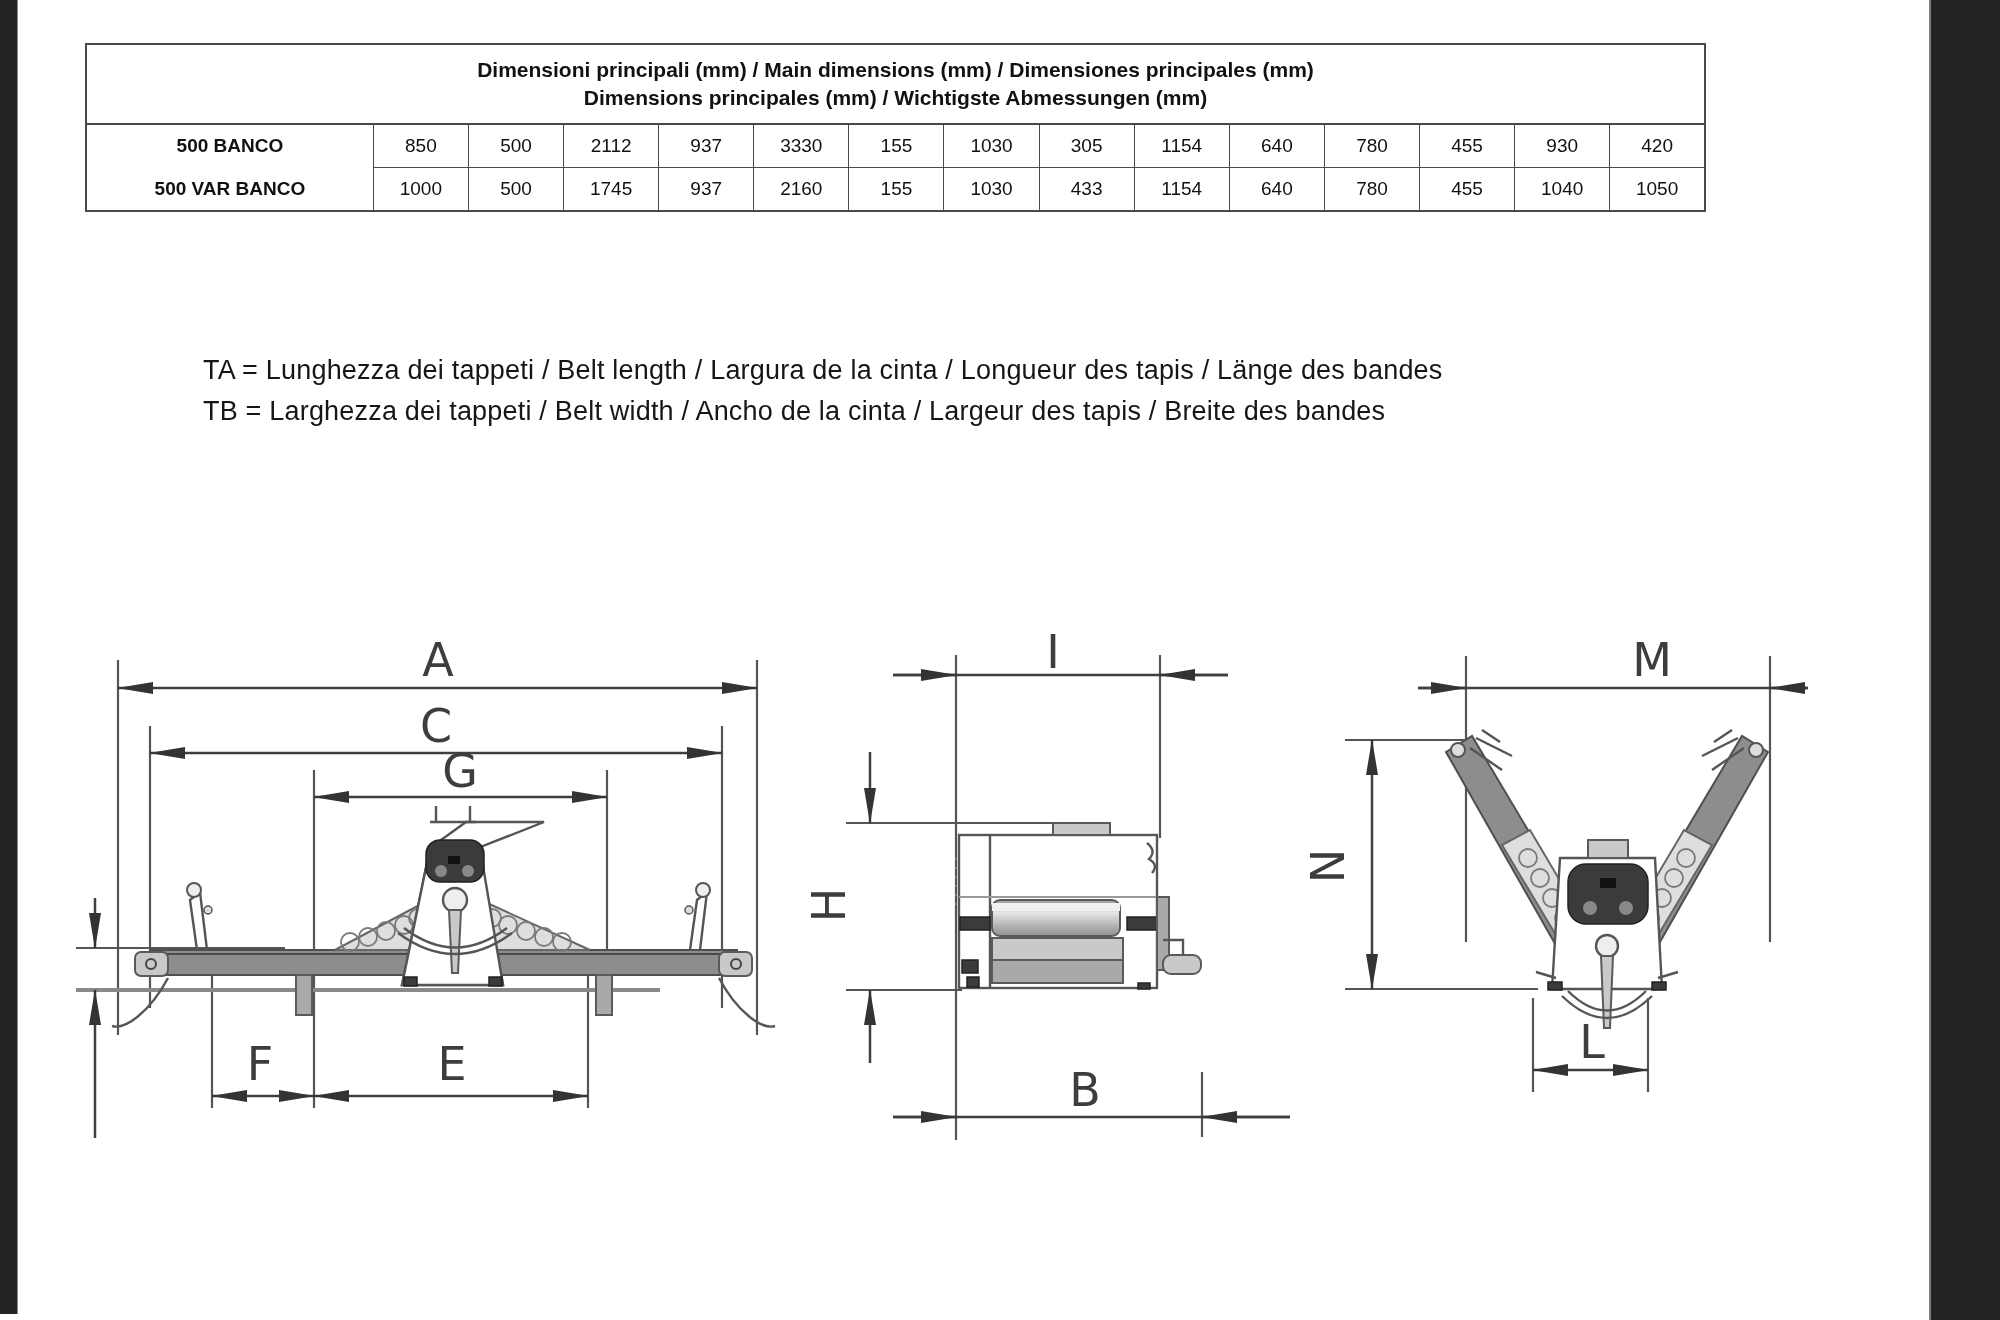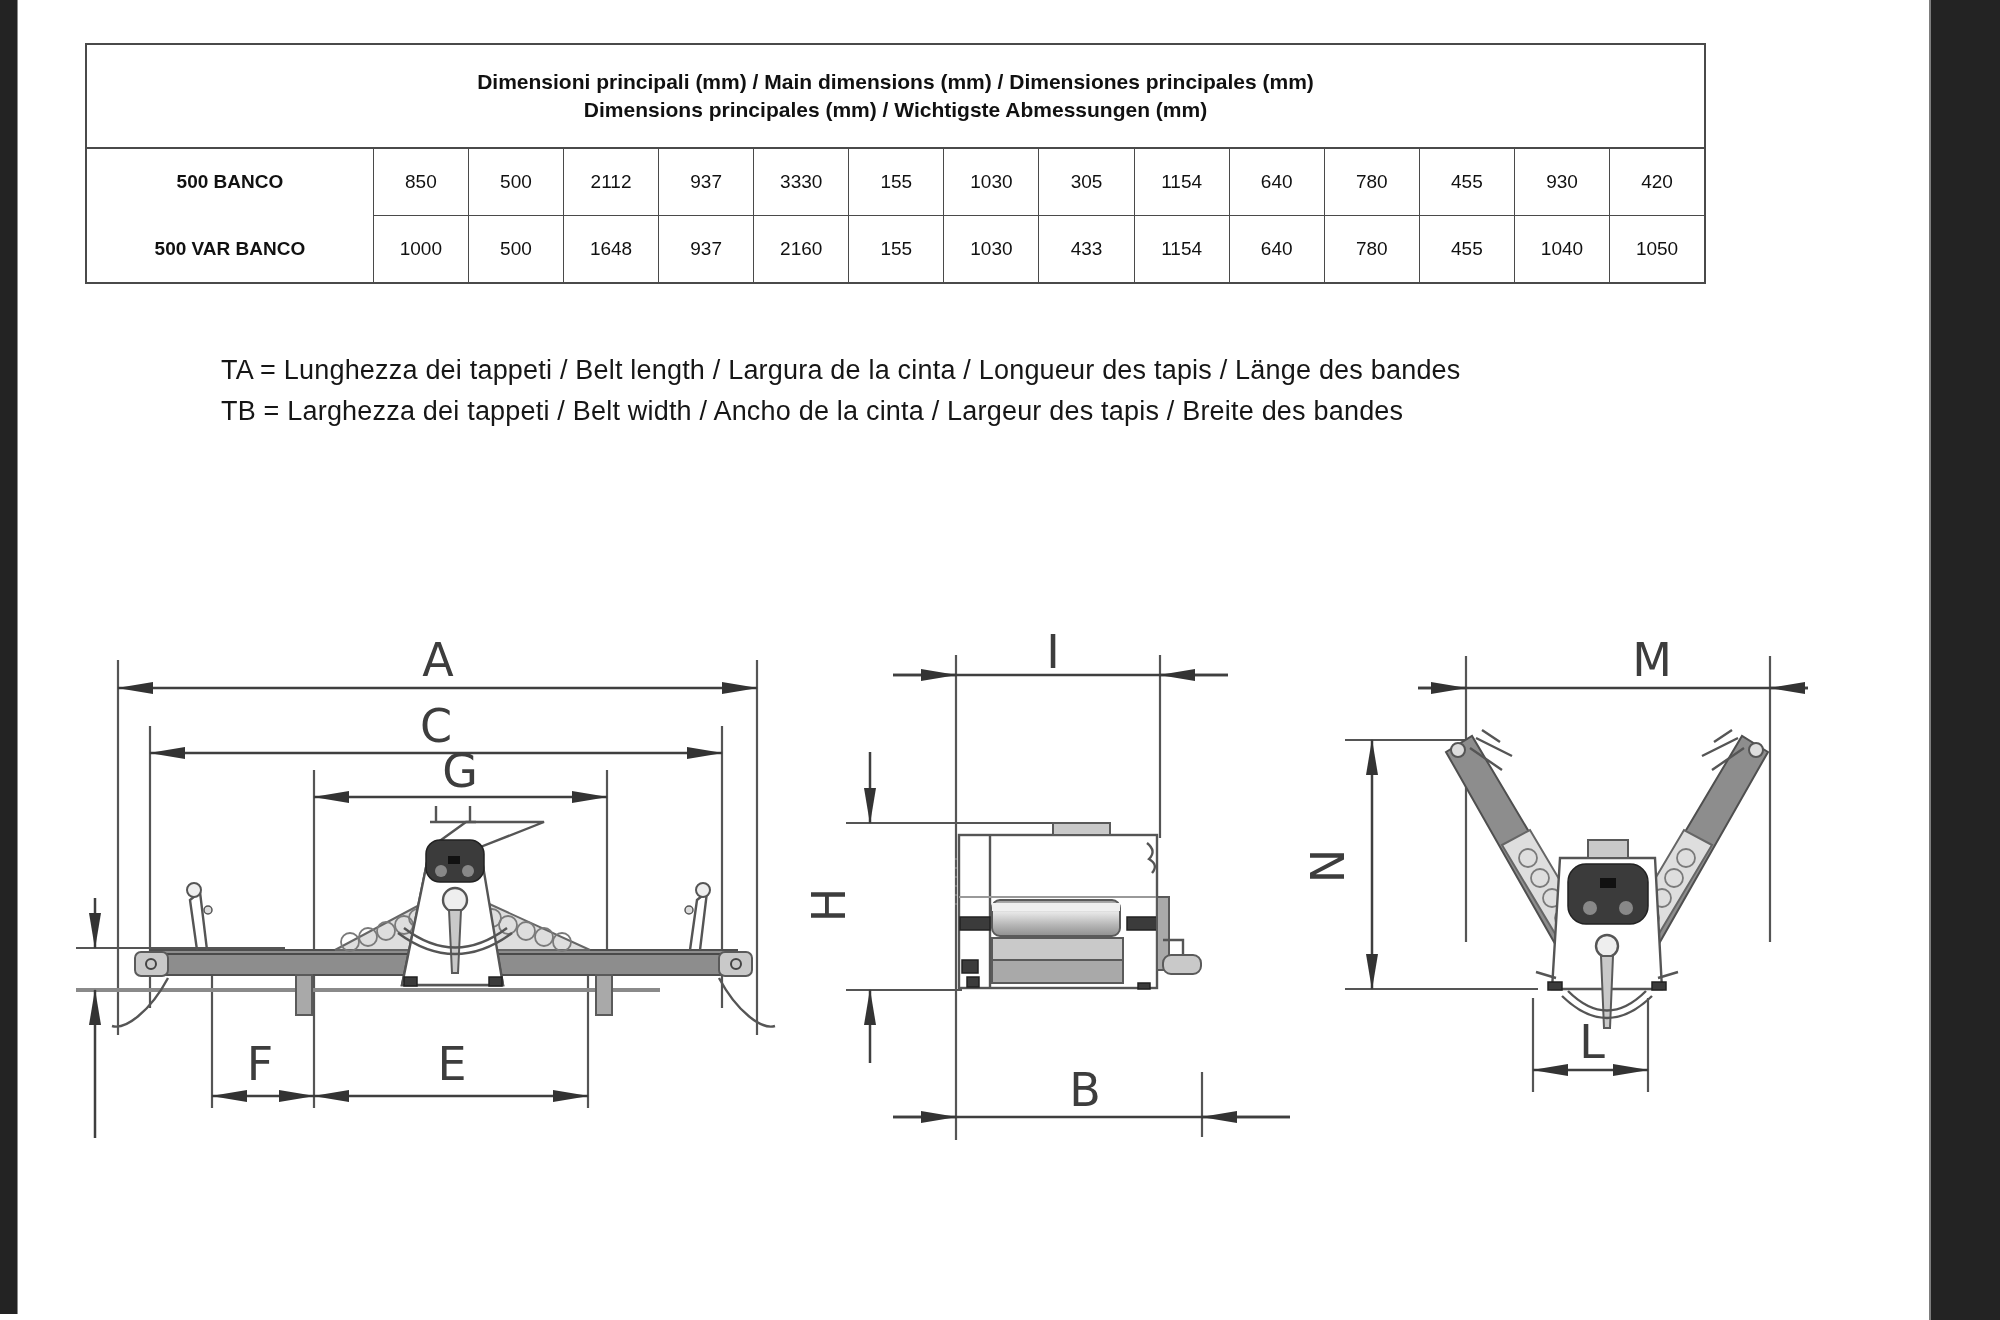--- a/index.html
+++ b/index.html
@@ -12,37 +12,37 @@
   .edge-bar.right{left:1929px;width:71px;height:1320px;border-left:2px solid #7d7d7d;}
 
   
   table.dims{
     position:absolute;left:85px;top:43px;width:1621px;
     border-collapse:collapse;table-layout:fixed;
     border:2px solid #4a4a4a;
   }
   table.dims td,table.dims th{
     border:1px solid #4a4a4a;
-    padding:16px;vertical-align:middle;text-align:center;
+    padding:4px;vertical-align:middle;text-align:center;
     font-family:"Liberation Sans",sans-serif;
   }
   tr.title-row td{
     border-bottom:2px solid #4a4a4a;
     font-weight:bold;font-size:21px;line-height:28px;height:70px;
   }
   tr.head-row th{height:100px;font-weight:bold;font-size:21px;}
   th.model-th{font-size:20px;line-height:26px;}
   tr.data-row td{height:34px;font-size:19px;text-align:center;}
   td.model-cell{font-weight:bold;font-size:20px;}
   tr.data-row-0 td.model-cell{border-bottom:none;}
   tr.data-row-1 td.model-cell{border-top:none;}
 
   
   .notes{
-    position:absolute;left:221px;top:350px;
+    position:absolute;left:203px;top:350px;
     font-size:27px;line-height:41px;color:#161616;
     letter-spacing:0.2px;white-space:nowrap;
   }
 
   
   svg.drawing{position:absolute;left:60px;top:625px;}
   svg.drawing text{
     font-family:"DejaVu Sans",sans-serif;
     font-size:46px;fill:#3d3d3d;
   }
@@ -91,21 +91,21 @@
     <td>640</td>
     <td>780</td>
     <td>455</td>
     <td>930</td>
     <td>420</td>
   </tr>
   <tr class="data-row data-row-1">
     <td class="model-cell">500 VAR BANCO</td>
     <td>1000</td>
     <td>500</td>
-    <td>1648</td>
+    <td>1745</td>
     <td>937</td>
     <td>2160</td>
     <td>155</td>
     <td>1030</td>
     <td>433</td>
     <td>1154</td>
     <td>640</td>
     <td>780</td>
     <td>455</td>
     <td>1040</td>

